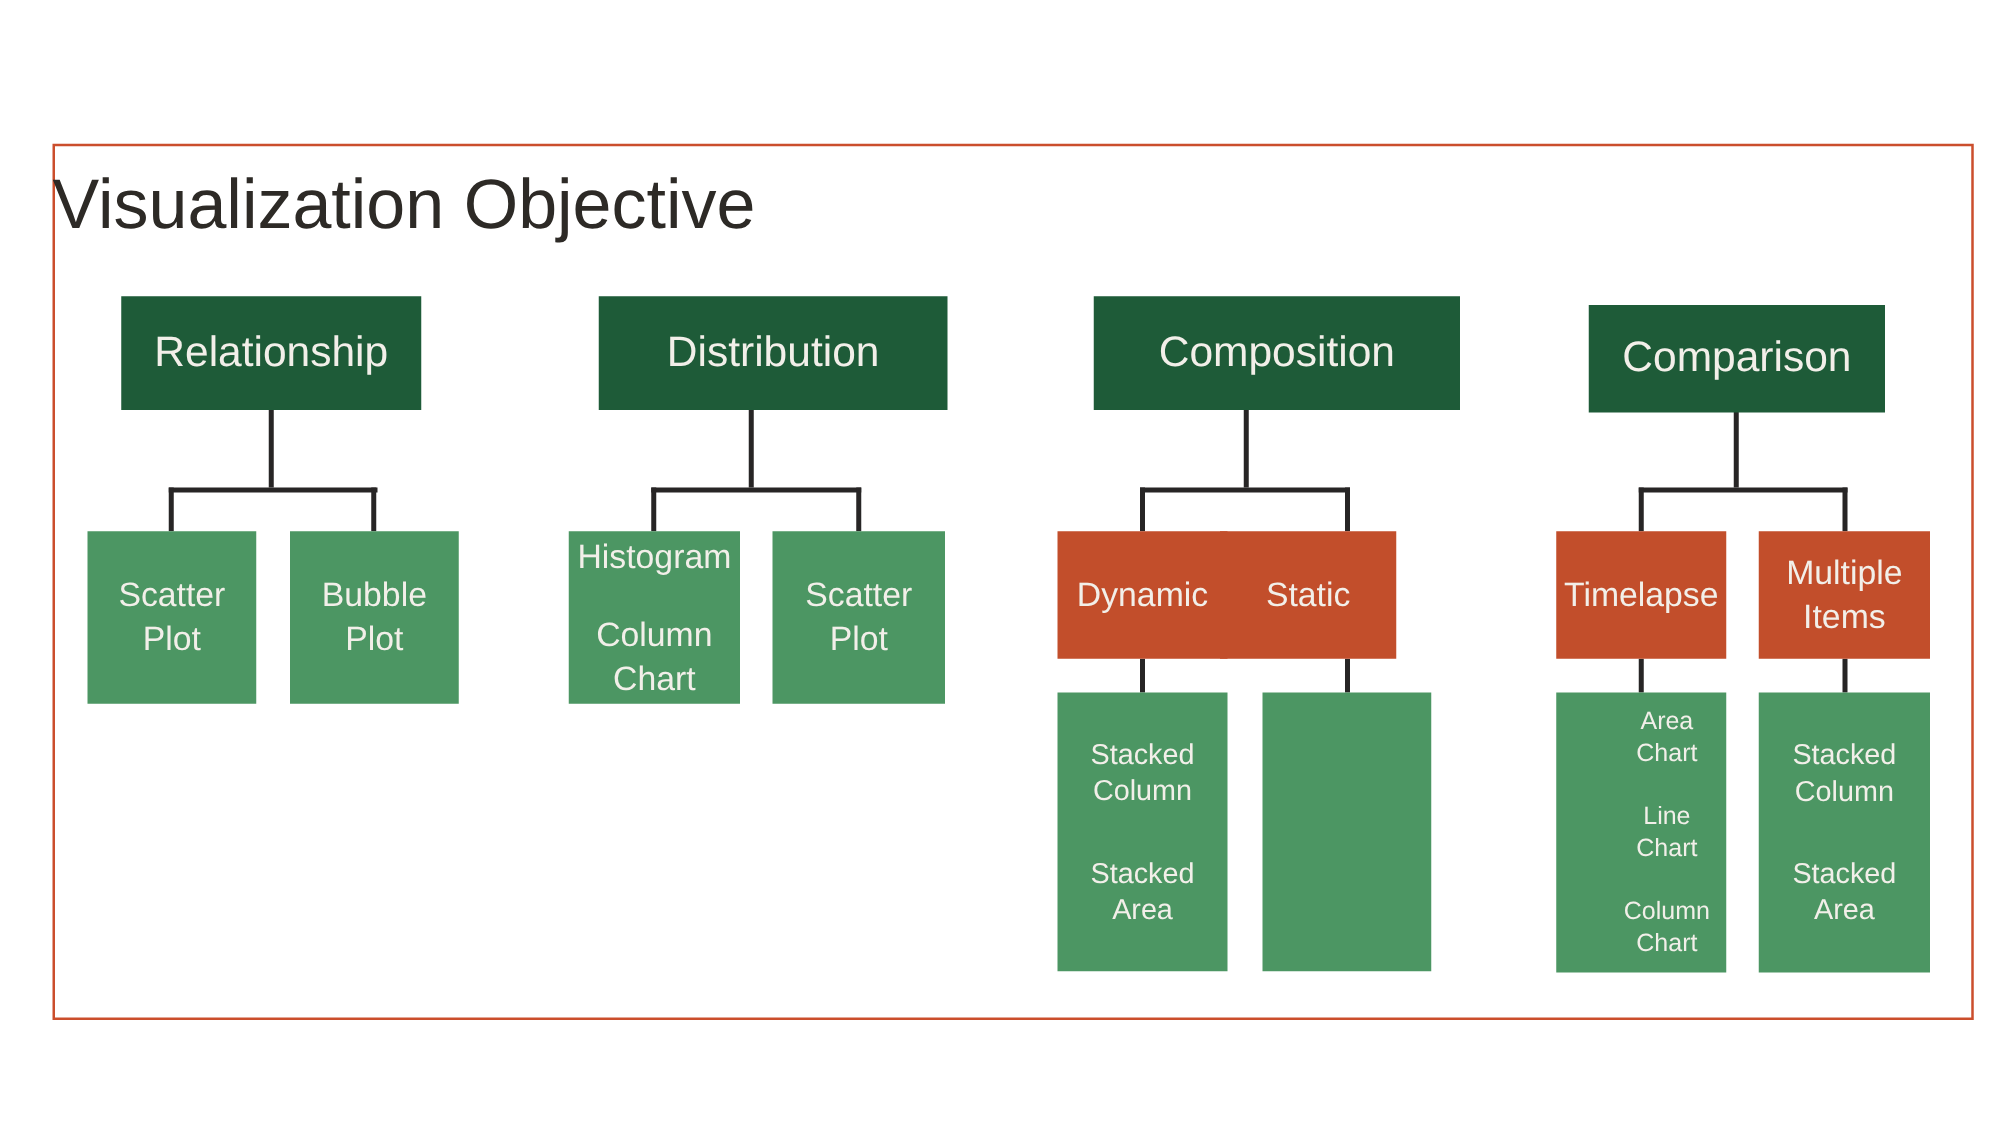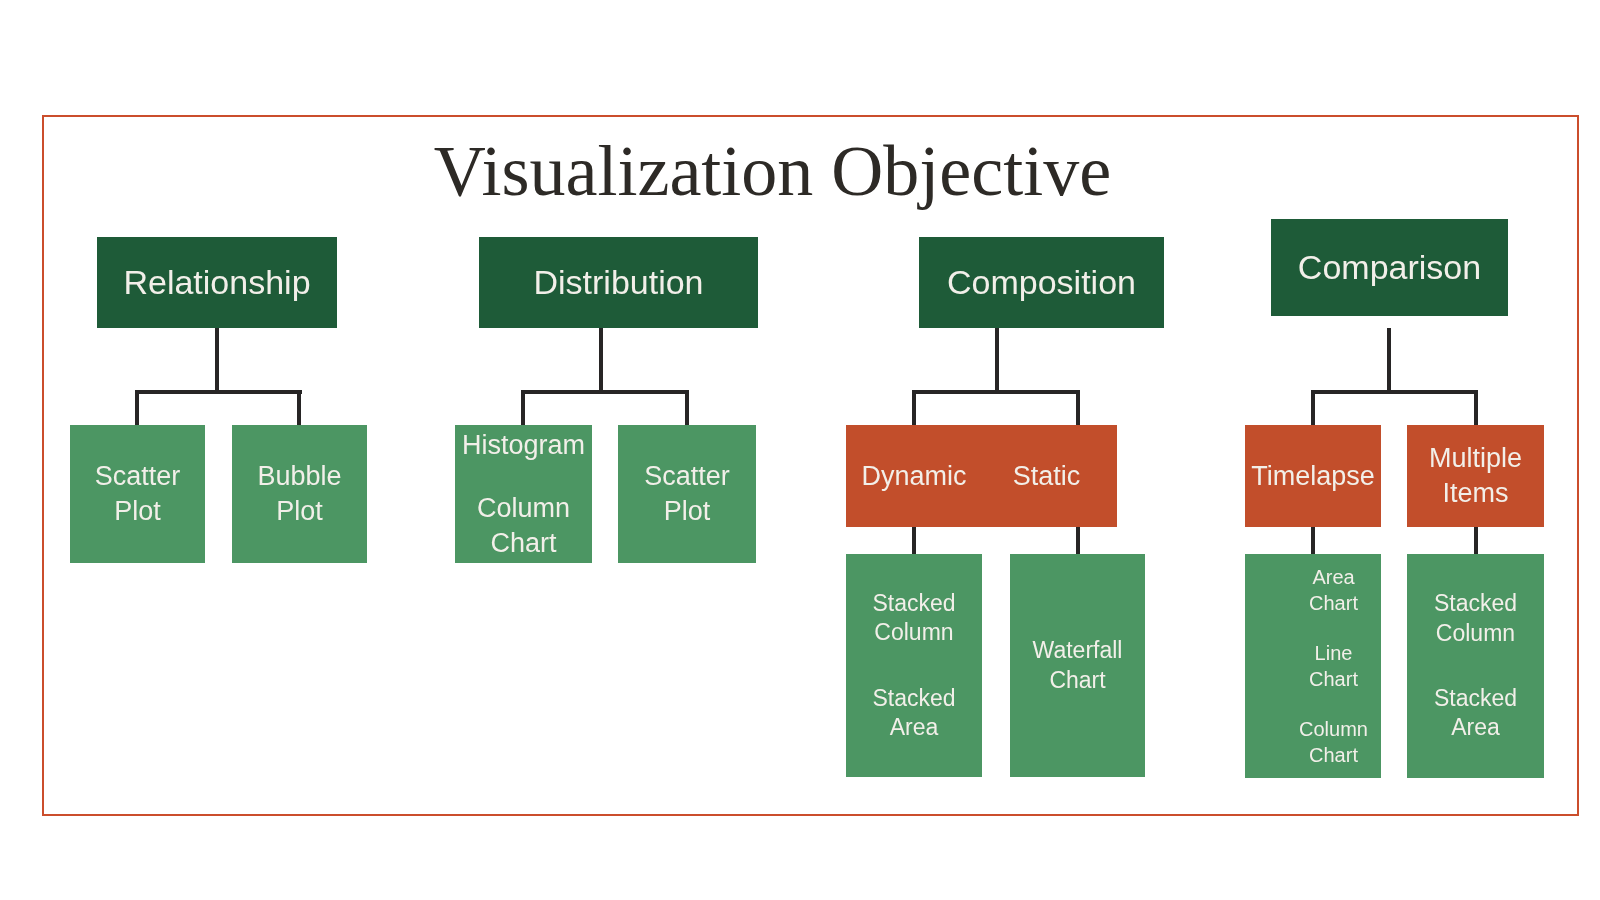--- a/index.html
+++ b/index.html
@@ -5,23 +5,23 @@
   html,body{margin:0;padding:0;background:#ffffff;}
   .canvas{
     position:relative;width:1600px;height:900px;background:#fff;
     font-family:"Liberation Sans",sans-serif;overflow:hidden;
   }
   .frame{
     position:absolute;left:42px;top:115px;width:1537px;height:701px;
     border:2px solid var(--frame,#cb4e2c);box-sizing:border-box;
   }
   .title{
-    position:absolute;left:42px;top:132px;width:1461px;text-align:center;
-    font-family:Liberation Serif, serif;
-    font-size:72px;line-height:1.1;color:var(--title-text,#2d2a26);
+    position:absolute;left:42px;top:132px;width:1461px;
+    font-family:Liberation Sans, sans-serif;
+    font-size:56px;line-height:1.1;color:var(--title-text,#2d2a26);
   }
   .node{
     position:absolute;display:flex;align-items:center;justify-content:center;
     text-align:center;color:var(--text-light,#f2efe9);box-sizing:border-box;
   }
   .l1{background:var(--dark-green,#1e5b38);font-size:34px;line-height:1.15;}
   .l2g{background:var(--mid-green,#4c9663);font-size:27px;line-height:1.28;padding:0 4px;}
   .l2o{background:var(--orange,#c24e2b);font-size:27px;line-height:1.28;padding:0 2px;}
   .stack{flex-direction:column;gap:29px;padding:0 16px;}
   .l3{
@@ -75,46 +75,45 @@
     </div>
   </section>
 
   <section>
     <div class="conn" style="left:995px;top:328px;width:4px;height:62px;"></div>
     <div class="conn" style="left:912px;top:390px;width:168px;height:4px;"></div>
     <div class="conn" style="left:912px;top:390px;width:4px;height:35px;"></div>
     <div class="conn" style="left:1076px;top:390px;width:4px;height:35px;"></div>
     <div class="conn" style="left:912px;top:527px;width:4px;height:27px;"></div>
     <div class="conn" style="left:1076px;top:527px;width:4px;height:27px;"></div>
-    <div class="node l1" style="left:875px;top:237px;width:245px;height:91px;margin-left:44px;">
+    <div class="node l1" style="left:875px;top:237px;width:293px;height:91px;">
       <span>Composition</span>
     </div>
     <div class="node l2o" style="left:846px;top:425px;width:136px;height:102px;">
       <span>Dynamic</span>
     </div>
     <div class="node l2o" style="left:976px;top:425px;width:141px;height:102px;">
       <span>Static</span>
     </div>
     <div class="node l3" style="left:846px;top:554px;width:136px;height:223px;">
       <span class="item">Stacked Column</span>
       <span class="item">Stacked Area</span>
     </div>
     <div class="node l3" style="left:1010px;top:554px;width:135px;height:223px;">
-      <span class="item">Waterfall Chart</span>
     </div>
   </section>
 
   <section>
     <div class="conn" style="left:1387px;top:328px;width:4px;height:62px;"></div>
     <div class="conn" style="left:1311px;top:390px;width:167px;height:4px;"></div>
     <div class="conn" style="left:1311px;top:390px;width:4px;height:35px;"></div>
     <div class="conn" style="left:1474px;top:390px;width:4px;height:35px;"></div>
     <div class="conn" style="left:1311px;top:527px;width:4px;height:27px;"></div>
     <div class="conn" style="left:1474px;top:527px;width:4px;height:27px;"></div>
-    <div class="node l1" style="left:1271px;top:219px;width:237px;height:97px;">
+    <div class="node l1" style="left:1271px;top:244px;width:237px;height:86px;">
       <span>Comparison</span>
     </div>
     <div class="node l2o" style="left:1245px;top:425px;width:136px;height:102px;">
       <span>Timelapse</span>
     </div>
     <div class="node l2o" style="left:1407px;top:425px;width:137px;height:102px;">
       <span>Multiple Items</span>
     </div>
     <div class="node l3 small" style="left:1245px;top:554px;width:136px;height:224px;">
       <span class="item">Area Chart</span>

